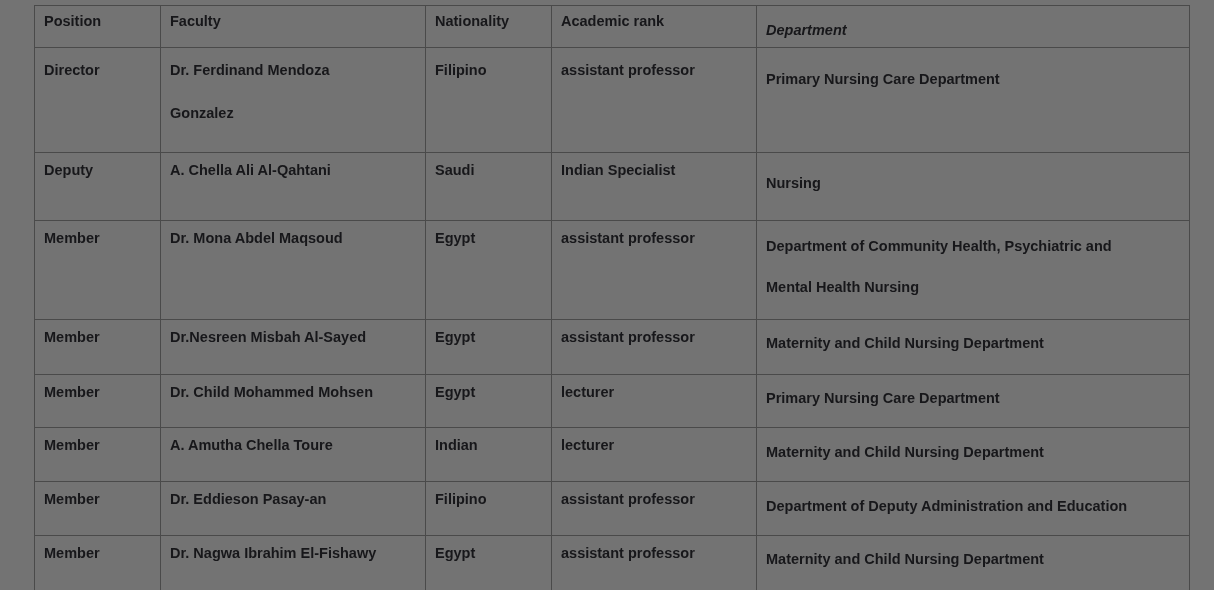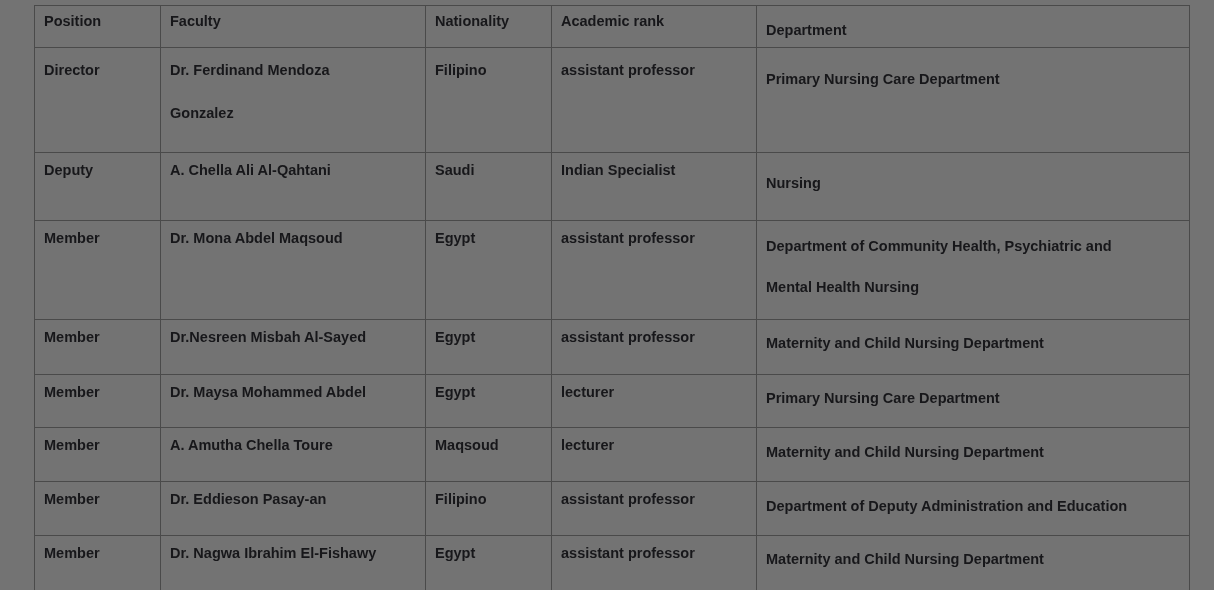--- a/index.html
+++ b/index.html
@@ -42,21 +42,21 @@
     color: #17171a;
   }
   col.c-position { width: 126px; }
   col.c-faculty  { width: 265px; }
   col.c-nation   { width: 126px; }
   col.c-rank     { width: 205px; }
   col.c-dept     { width: 433px; }
 
   
   tr.head td.pos, tr.head td.fac, tr.head td.nat, tr.head td.rank { padding-top: 4px; }
-  tr.head td.dept { padding-top: 13px; }
+  tr.head td.dept { padding-top: 13px; font-style: italic; }
 
   
   .r-director td { height: 78px; }
   .r-director td.pos { padding-top: 11px; }
   .r-director td.fac { padding-top: 11px; margin-left: 39px; }
   .r-director td.nat { padding-top: 11px; }
   .r-director td.rank { padding-top: 11px; }
   .r-director td.dept { padding-top: 20px; }
 
   .r-deputy td { height: 42px; }
@@ -145,30 +145,30 @@
         <tr class="r-member2">
           <td class="pos">Member</td>
           <td class="fac">Dr.Nesreen Misbah Al-Sayed</td>
           <td class="nat">Egypt</td>
           <td class="rank">assistant professor</td>
           <td class="dept">Maternity and Child Nursing Department</td>
         </tr>
 
         <tr class="r-member3">
           <td class="pos">Member</td>
-          <td class="fac">Dr. Maysa Mohammed Abdel</td>
+          <td class="fac">Dr. Child Mohammed Mohsen</td>
           <td class="nat">Egypt</td>
           <td class="rank">lecturer</td>
           <td class="dept">Primary Nursing Care Department</td>
         </tr>
 
         <tr class="r-member4">
           <td class="pos">Member</td>
           <td class="fac">A. Amutha Chella Toure</td>
-          <td class="nat">Maqsoud</td>
+          <td class="nat">Indian</td>
           <td class="rank">lecturer</td>
           <td class="dept">Maternity and Child Nursing Department</td>
         </tr>
 
         <tr class="r-member5">
           <td class="pos">Member</td>
           <td class="fac">Dr. Eddieson Pasay-an</td>
           <td class="nat">Filipino</td>
           <td class="rank">assistant professor</td>
           <td class="dept">Department of Deputy Administration and Education</td>

